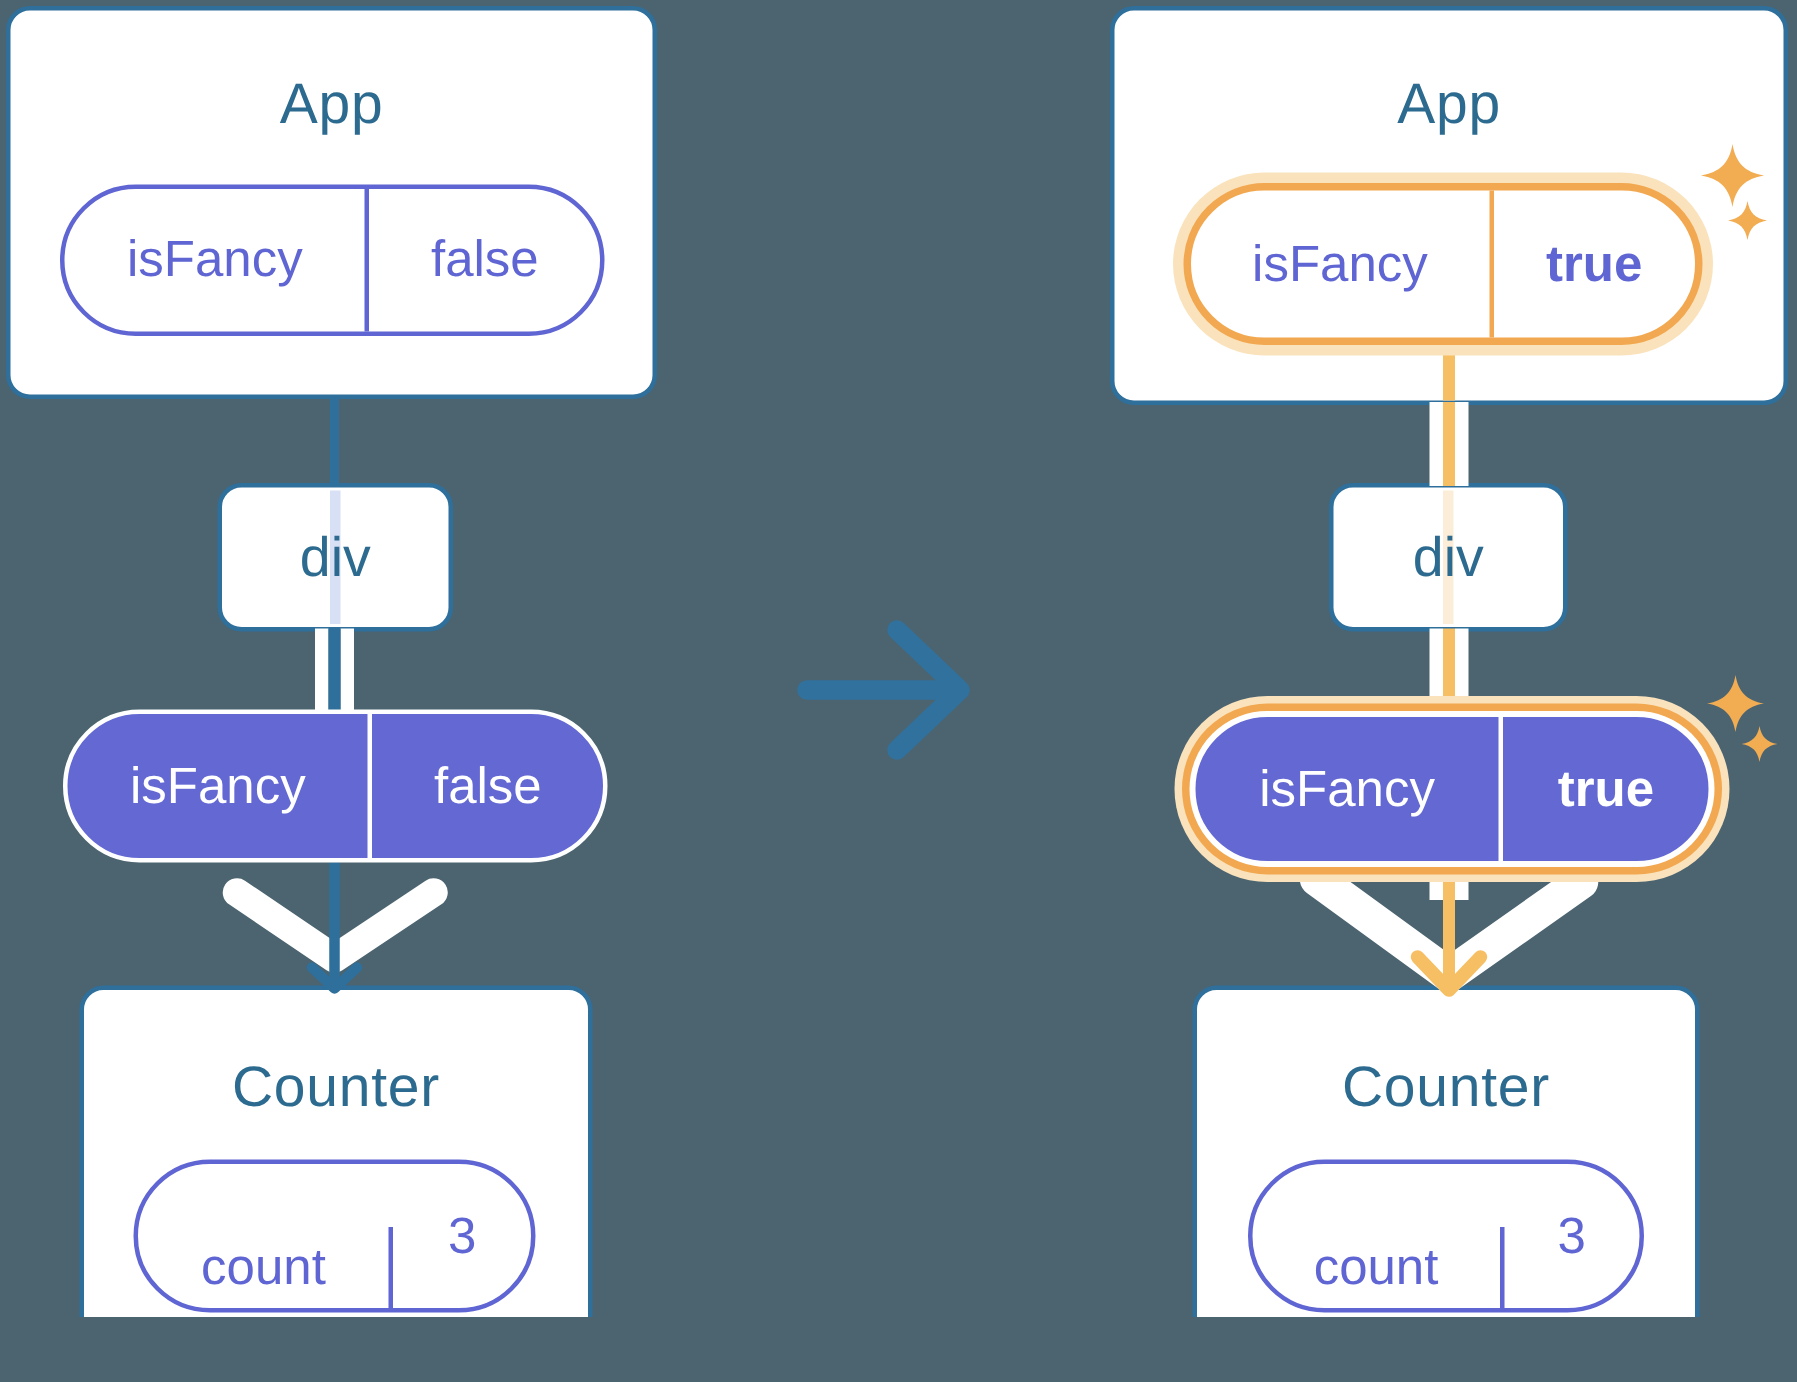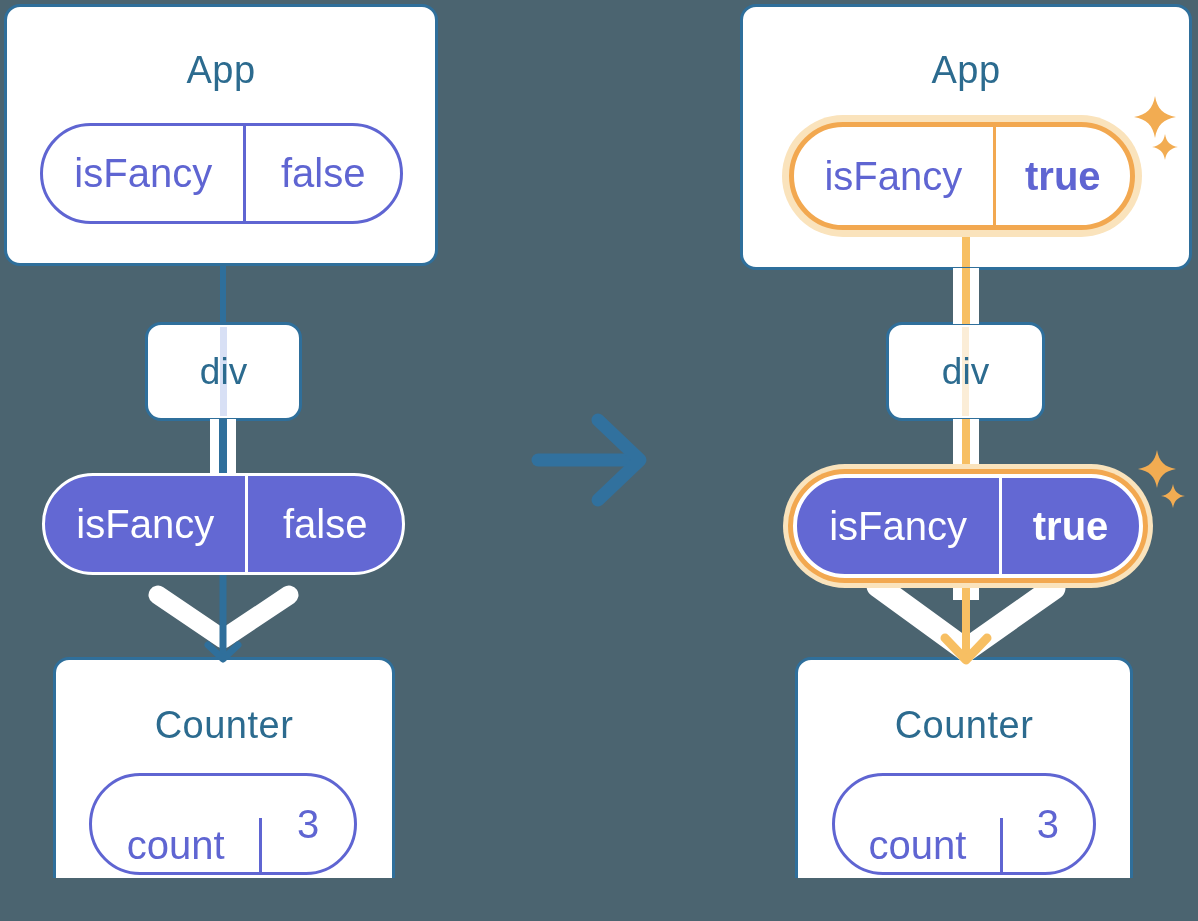--- a/index.html
+++ b/index.html
@@ -16,21 +16,21 @@
     --sparkle:#F2AC52;
   }
   *{margin:0;padding:0;box-sizing:border-box;}
   body{background:var(--bg);font-family:"Liberation Sans",sans-serif;}
   .stage{position:relative;width:1198px;height:878px;background:var(--bg);overflow:hidden;}
 
   .card{position:absolute;background:#fff;border:3px solid var(--teal);border-radius:16px;z-index:1;}
   .node-title{position:absolute;left:0;width:100%;text-align:center;color:var(--teal-text);
     font-size:38px;font-weight:500;letter-spacing:.5px;}
 
-  .kv-pill{position:absolute;display:flex;align-items:stretch;border-radius:999px;font-size:40px;z-index:4;}
+  .kv-pill{position:absolute;display:flex;align-items:stretch;border-radius:999px;font-size:34px;z-index:4;}
   .kv-cell{display:flex;align-items:center;justify-content:center;white-space:nowrap;}
   .kv-key{flex:0 0 57%;}
   .kv-val{flex:1 1 auto;}
   .w60 .kv-key{flex-basis:60%;}
   .w65 .kv-key{flex-basis:65%;margin-top:42px;}
   .bold{font-weight:700;}
 
   .outline-purple{border:3px solid var(--purple-line);color:var(--purple-line);background:#fff;}
   .outline-purple .kv-key{border-right:3px solid var(--purple-line);}
   .solid-purple{background:var(--purple);border:3px solid #fff;color:#fff;}

